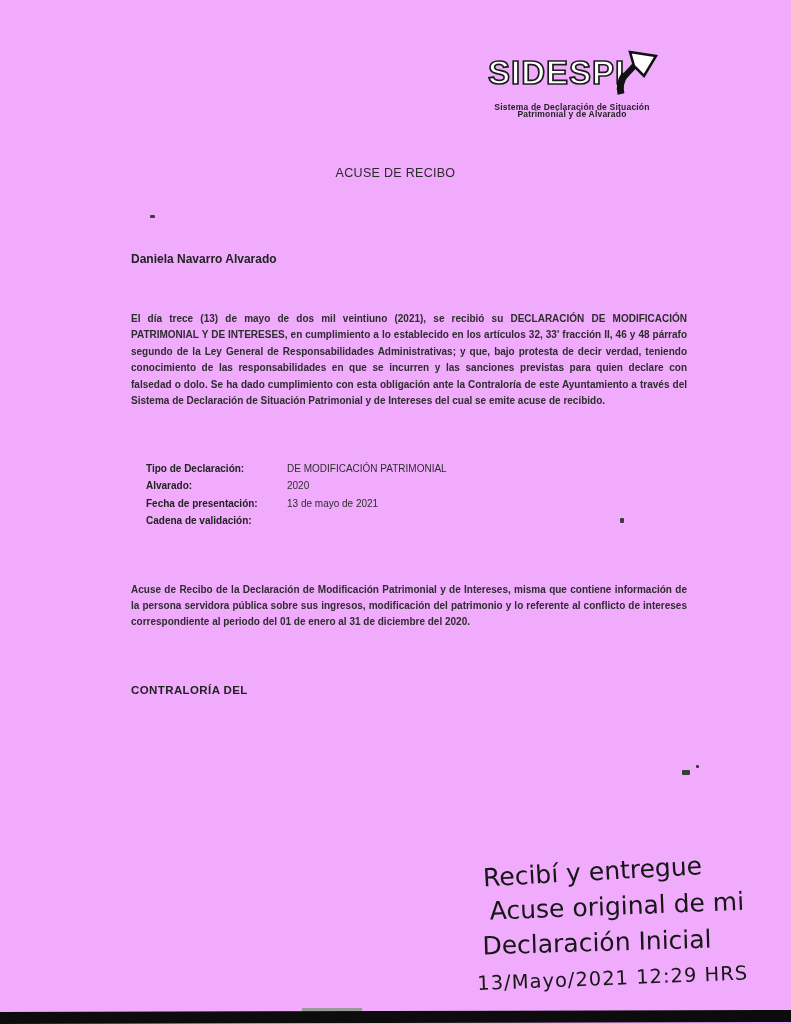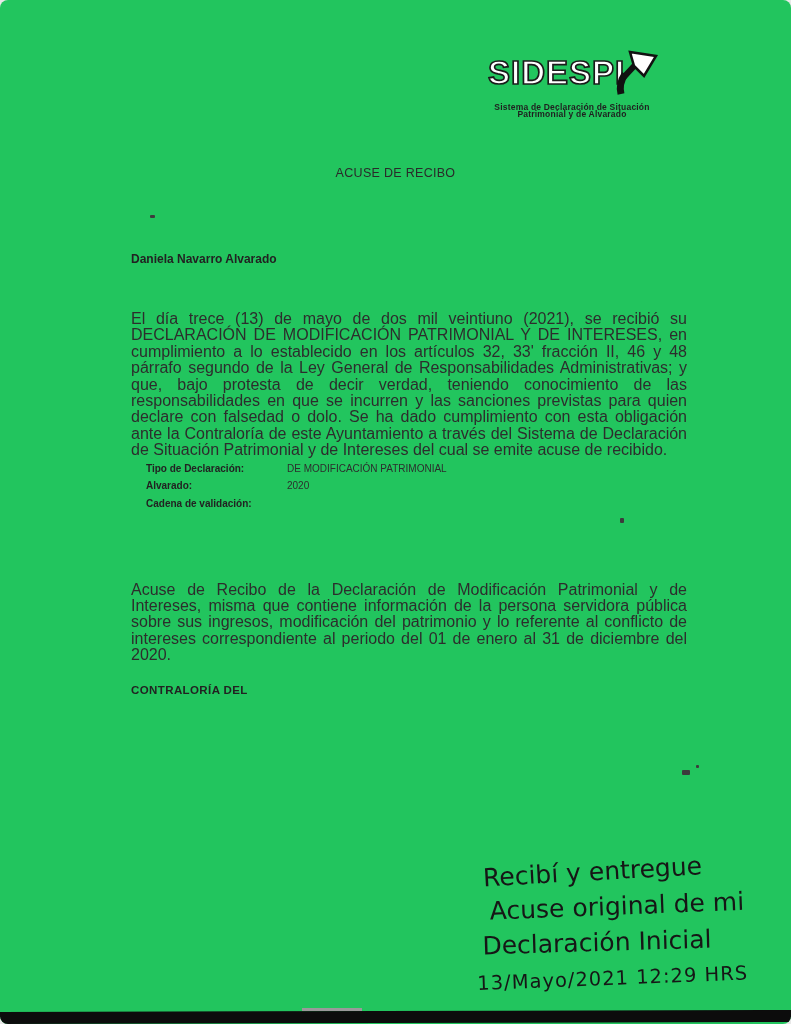--- a/index.html
+++ b/index.html
@@ -1,26 +1,25 @@
 <!DOCTYPE html>
 <html><head>
 <meta charset="utf-8">
 <style>
   * { margin: 0; padding: 0; box-sizing: border-box; }
   html, body { background: #e8e8e8; }
   .page {
     position: relative;
     width: 791px;
     height: 1024px;
-    background: #22c55e;
+    background: #f0abfc;
     font-family: "Liberation Sans", sans-serif;
     color: #2d2d2d;
     overflow: hidden;
     margin: 0 auto;
-    border-radius: 8px;
   }
   
   .logo {
     position: absolute;
     left: 482px;
     top: 44px;
     width: 180px;
     text-align: center;
   }
   .logo-tagline {
@@ -50,24 +49,25 @@
     top: 252px;
     font-size: 12px;
     font-weight: bold;
     color: #222222;
   }
   
   .para {
     position: absolute;
     left: 131px;
     width: 556px;
-    font-size: 16px;
+    font-size: 10px;
     line-height: 16.4px;
     text-align: justify;
     color: #2d2d2d;
+    font-weight: bold;
   }
   .para-1 { top: 311px; }
   .para-2 { top: 582px; line-height: 16.2px; }
   
   .fields {
     position: absolute;
     left: 146px;
     top: 460px;
     width: 556px;
     font-size: 10px;
@@ -154,20 +154,24 @@
   <div class="fields">
     <div class="field-row">
       <span class="field-label">Tipo de Declaración:</span>
       <span class="field-value">DE MODIFICACIÓN PATRIMONIAL</span>
     </div>
     <div class="field-row">
       <span class="field-label">Alvarado:</span>
       <span class="field-value">2020</span>
     </div>
     <div class="field-row">
+      <span class="field-label">Fecha de presentación:</span>
+      <span class="field-value">13 de mayo de 2021</span>
+    </div>
+    <div class="field-row">
       <span class="field-label">Cadena de validación:</span>
       <span class="field-value"></span>
     </div>
   </div>
 
   <div class="para para-2">Acuse de Recibo de la Declaración de Modificación Patrimonial y de Intereses, misma que contiene información de la persona servidora pública sobre sus ingresos, modificación del patrimonio y lo referente al conflicto de intereses correspondiente al periodo del 01 de enero al 31 de diciembre del 2020.</div>
 
   <div class="contraloria">CONTRALORÍA DEL</div>
 
   <div class="handwriting">

